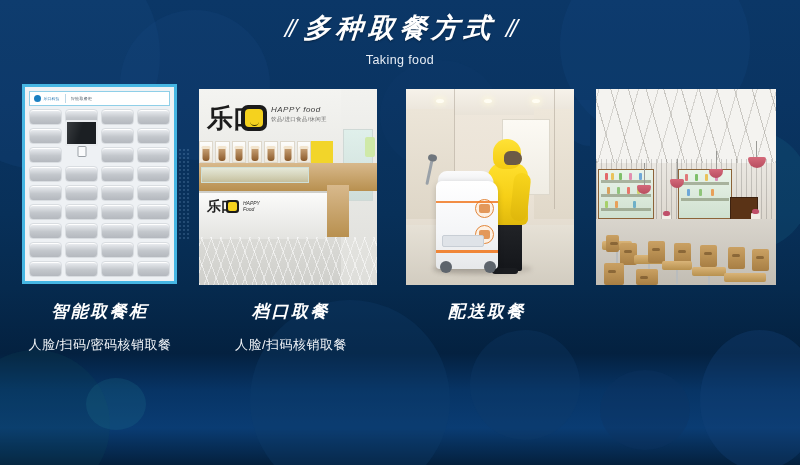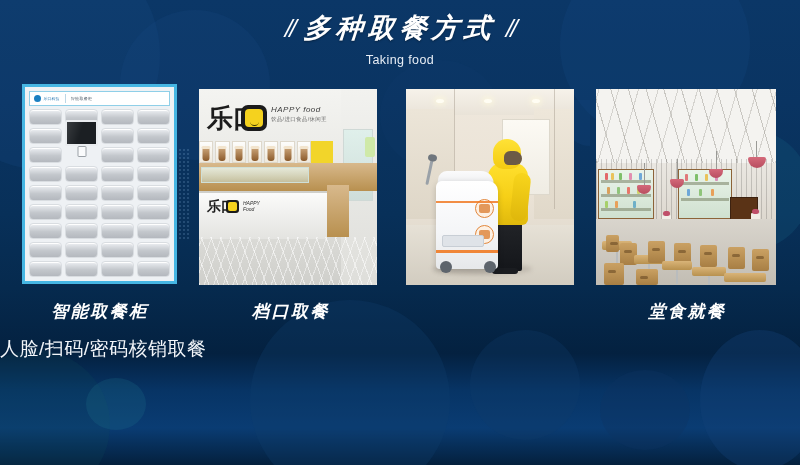--- a/index.html
+++ b/index.html
@@ -49,21 +49,21 @@
   .p1{left:22px;width:155px;height:200px;}
   .p2{left:199px;width:178px;height:196px;top:5px;}
   .p3{left:406px;width:168px;height:196px;top:5px;}
   .p4{left:596px;width:180px;height:196px;top:5px;}
   .photo{width:100%;height:100%;overflow:hidden;position:relative;background:#c9ccd1;}
   
   .captions{position:absolute;left:0;top:300px;width:800px;height:70px;}
   .cap{position:absolute;text-align:center;color:#ffffff;}
   .cap .ct{font-size:17px;font-weight:700;letter-spacing:2.5px;font-style:italic;
            font-family:"DejaVu Sans","Liberation Sans",sans-serif;white-space:nowrap;}
-  .cap .cs{font-size:19px;margin-top:13px;letter-spacing:.5px;color:#f2f5f9;white-space:nowrap;}
+  .cap .cs{font-size:13px;margin-top:13px;letter-spacing:.5px;color:#f2f5f9;white-space:nowrap;}
   .c1{left:0px;width:200px;}
   .c2{left:196px;width:190px;}
   .c3{left:392px;width:190px;}
   .c4{left:590px;width:195px;}
   .watermark{position:absolute;right:8px;bottom:8px;color:#cfd9e4;font-size:14px;
              font-family:"DejaVu Sans Mono","Liberation Mono",monospace;letter-spacing:.4px;opacity:.92;}
   
   .locker{width:100%;height:100%;background:#eef1f4;border:3px solid #46b6e3;box-sizing:border-box;
           display:flex;flex-direction:column;padding:4px;}
   .locker-head{height:15px;background:#ffffff;border:1px solid #8fcfe8;box-sizing:border-box;
@@ -444,22 +444,20 @@
     </div>
   </div>
 
   <div class="captions">
     <div class="cap c1">
       <div class="ct">智能取餐柜</div>
       <div class="cs">人脸/扫码/密码核销取餐</div>
     </div>
     <div class="cap c2">
       <div class="ct">档口取餐</div>
+      <div class="cs">人脸/扫码核销取餐</div>
     </div>
     <div class="cap c3">
-    </div>
-    <div class="cap c4">
-      <div class="ct">堂食就餐</div>
-      <div class="cs"></div>
+      <div class="ct">配送取餐</div>
     </div>
   </div>
 
 </div>
 
 </body></html>

